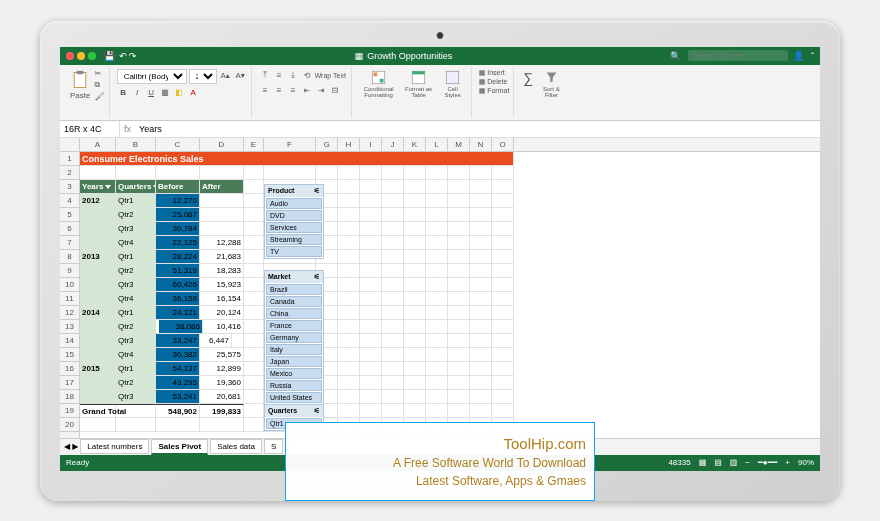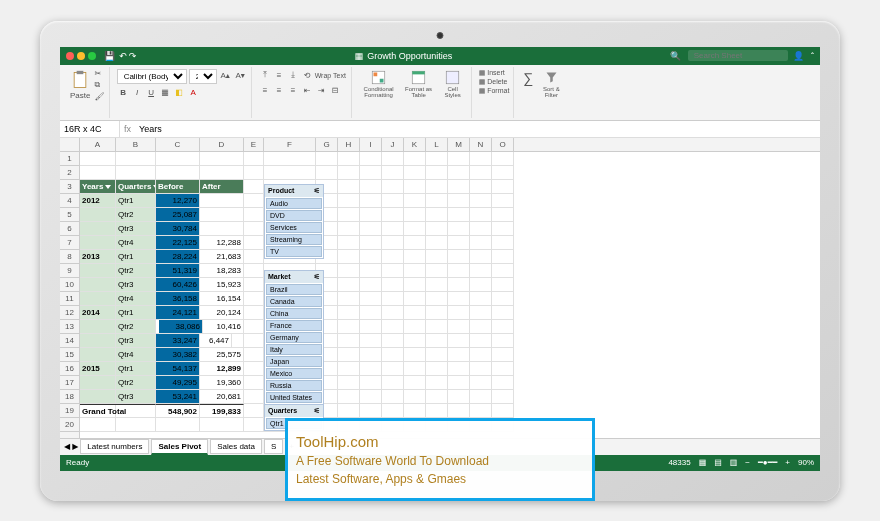--- a/index.html
+++ b/index.html
@@ -46,21 +46,21 @@
 .num{text-align:right;background:#0369a1}
 .numw{text-align:right}
 .gt{font-weight:bold;border-top:1px solid #333}
 .slicer{position:absolute;background:#fff;border:1px solid #b0c4de;font-size:7px}
 .slicer .shdr{background:#dce8f0;padding:2px 3px;font-weight:bold;display:flex;justify-content:space-between}
 .slicer .sitem{padding:1px 3px;background:#c8dcf0;margin:1px;border:1px solid #a8c0d8}
 .sheettabs{height:17px;background:#f3f3f3;border-top:1px solid #ccc;display:flex;align-items:center;font-size:8px;padding:0 4px;gap:2px}
 .st{padding:2px 6px;border:1px solid #ccc;background:#fff;cursor:pointer}
 .st.active{background:#fff;border-bottom:2px solid #1a6e3a;font-weight:bold}
 .statusbar{height:16px;background:#1a6e3a;color:#fff;display:flex;align-items:center;justify-content:space-between;font-size:8px;padding:0 6px}
-.overlay{position:absolute;bottom:0;left:50%;transform:translateX(-50%);width:310px;background:rgba(255,255,255,0.96);border:3px solid #0ea5e9;text-align:left;padding:12px 8px;font-family:Georgia,serif;color:#b08020}
+.overlay{position:absolute;bottom:0;left:50%;transform:translateX(-50%);width:310px;background:rgba(255,255,255,0.96);border:1px solid #0ea5e9;text-align:right;padding:12px 8px;font-family:Georgia,serif;color:#b08020}
 .overlay .site{font-size:15px}
 .overlay .tag{font-size:12px;margin-top:4px}
 .filter-ic{display:inline-block;width:0;height:0;border-left:3px solid transparent;border-right:3px solid transparent;border-top:4px solid #fff;margin-left:2px}
 </style>
 </head>
 <body>
 
 <div class="laptop">
   <div class="camera"></div>
   <div class="bezel">
@@ -547,20 +547,21 @@
                   <div class="cell " style="left: 184px; top: 266px; width: 52px;"></div>
                   <div class="cell " style="left: 236px; top: 266px; width: 22px;"></div>
                   <div class="cell " style="left: 258px; top: 266px; width: 22px;"></div>
                   <div class="cell " style="left: 280px; top: 266px; width: 22px;"></div>
                   <div class="cell " style="left: 302px; top: 266px; width: 22px;"></div>
                   <div class="cell " style="left: 324px; top: 266px; width: 22px;"></div>
                   <div class="cell " style="left: 346px; top: 266px; width: 22px;"></div>
                   <div class="cell " style="left: 368px; top: 266px; width: 22px;"></div>
                   <div class="cell " style="left: 390px; top: 266px; width: 22px;"></div>
                   <div class="cell " style="left: 412px; top: 266px; width: 22px;"></div>
+                  <div class="cell title-row" style="left: 0px; top: 0px; width: 434px;">Consumer Electronics Sales</div>
                   <div class="cell th" style="left: 0px; top: 28px; width: 36px;">Years<span class="filter-ic"></span></div>
                   <div class="cell th" style="left: 36px; top: 28px; width: 40px;">Quarters<span class="filter-ic"></span></div>
                   <div class="cell th" style="left: 76px; top: 28px; width: 44px;">Before</div>
                   <div class="cell th" style="left: 120px; top: 28px; width: 44px;">After</div>
                   <div class="cell yr" style="left: 0px; top: 42px; width: 36px;">2012</div>
                   <div class="cell qc" style="left: 36px; top: 42px; width: 40px;">Qtr1</div>
                   <div class="cell num" style="left: 76px; top: 42px; width: 44px;">12,270</div>
                   <div class="cell numw" style="left: 120px; top: 42px; width: 44px;"></div>
                   <div class="cell yr" style="left: 0px; top: 56px; width: 36px;"></div>
                   <div class="cell qc" style="left: 36px; top: 56px; width: 40px;">Qtr2</div>
@@ -602,21 +603,21 @@
                   <div class="cell qc" style="left: 36px; top: 182px; width: 40px;">Qtr3</div>
                   <div class="cell num" style="left: 76px; top: 182px; width: 44px;">33,247</div>
                   <div class="cell numw" style="left: 120px; top: 182px; width: 32px;">6,447</div>
                   <div class="cell yr" style="left: 0px; top: 196px; width: 36px;"></div>
                   <div class="cell qc" style="left: 36px; top: 196px; width: 40px;">Qtr4</div>
                   <div class="cell num" style="left: 76px; top: 196px; width: 44px;">30,382</div>
                   <div class="cell numw" style="left: 120px; top: 196px; width: 44px;">25,575</div>
                   <div class="cell yr" style="left: 0px; top: 210px; width: 36px;">2015</div>
                   <div class="cell qc" style="left: 36px; top: 210px; width: 40px;">Qtr1</div>
                   <div class="cell num" style="left: 76px; top: 210px; width: 44px;">54,137</div>
-                  <div class="cell numw" style="left: 120px; top: 210px; width: 44px; font-weight: bold;">12,899</div>
+                  <div class="cell numw" style="left: 120px; top: 210px; width: 44px;">12,899</div>
                   <div class="cell yr" style="left: 0px; top: 224px; width: 36px;"></div>
                   <div class="cell qc" style="left: 36px; top: 224px; width: 40px;">Qtr2</div>
                   <div class="cell num" style="left: 76px; top: 224px; width: 44px;">49,295</div>
                   <div class="cell numw" style="left: 120px; top: 224px; width: 44px;">19,360</div>
                   <div class="cell yr" style="left: 0px; top: 238px; width: 36px;"></div>
                   <div class="cell qc" style="left: 36px; top: 238px; width: 40px;">Qtr3</div>
                   <div class="cell num" style="left: 76px; top: 238px; width: 44px;">53,241</div>
                   <div class="cell numw" style="left: 120px; top: 238px; width: 44px;">20,681</div>
                   <div class="cell gt" style="left: 0px; top: 252px; width: 76px;">Grand Total</div>
                   <div class="cell gt numw" style="left: 76px; top: 252px; width: 44px;">548,902</div>

